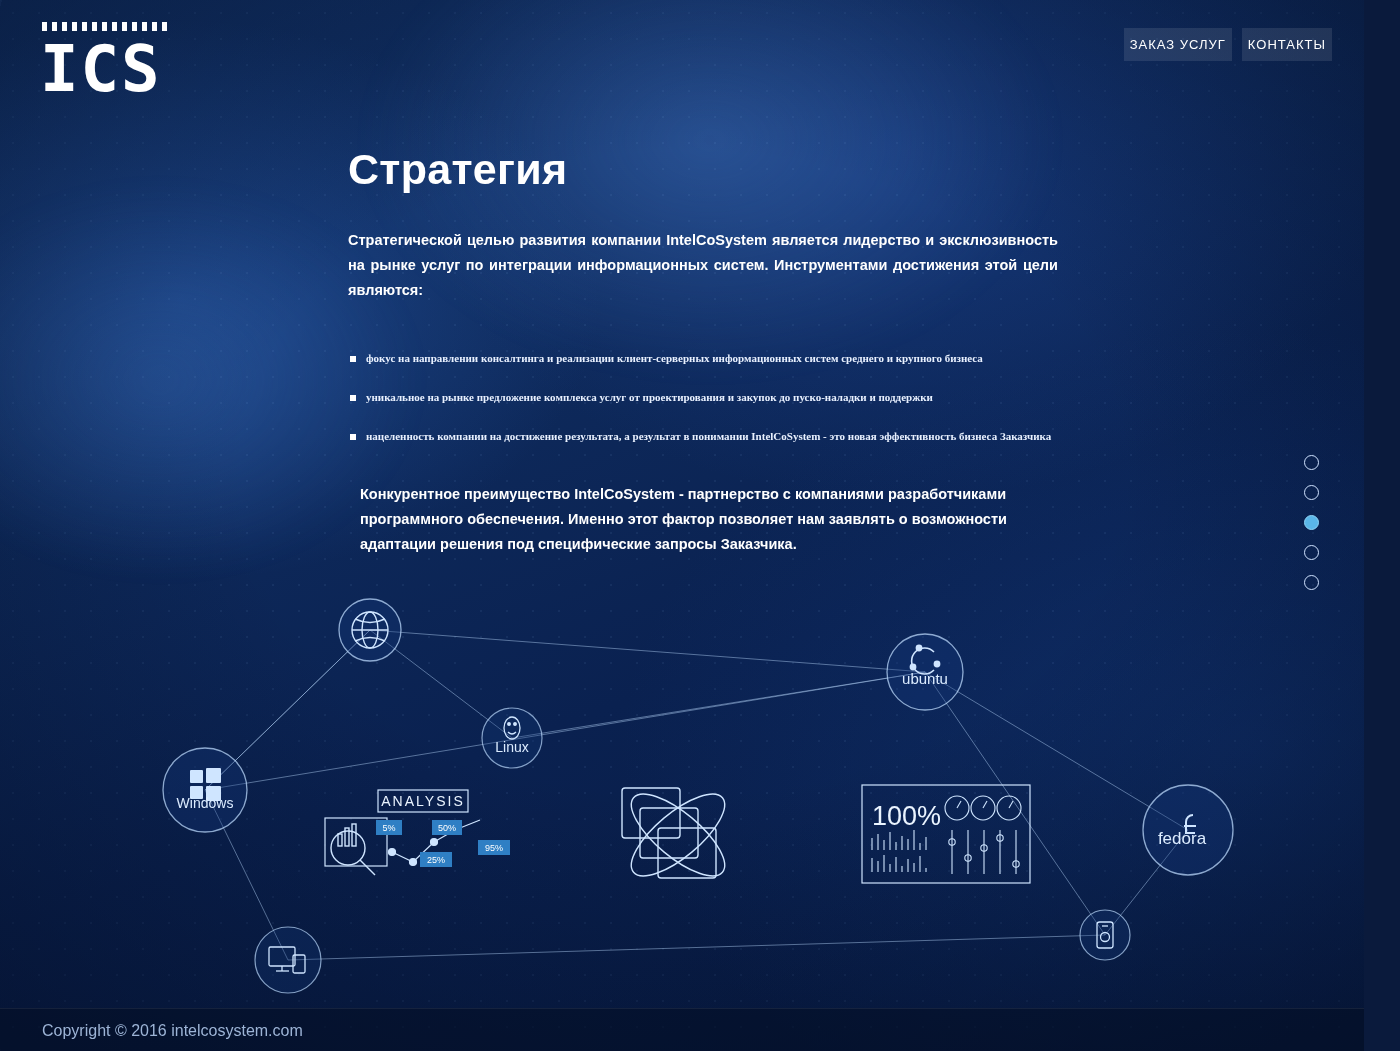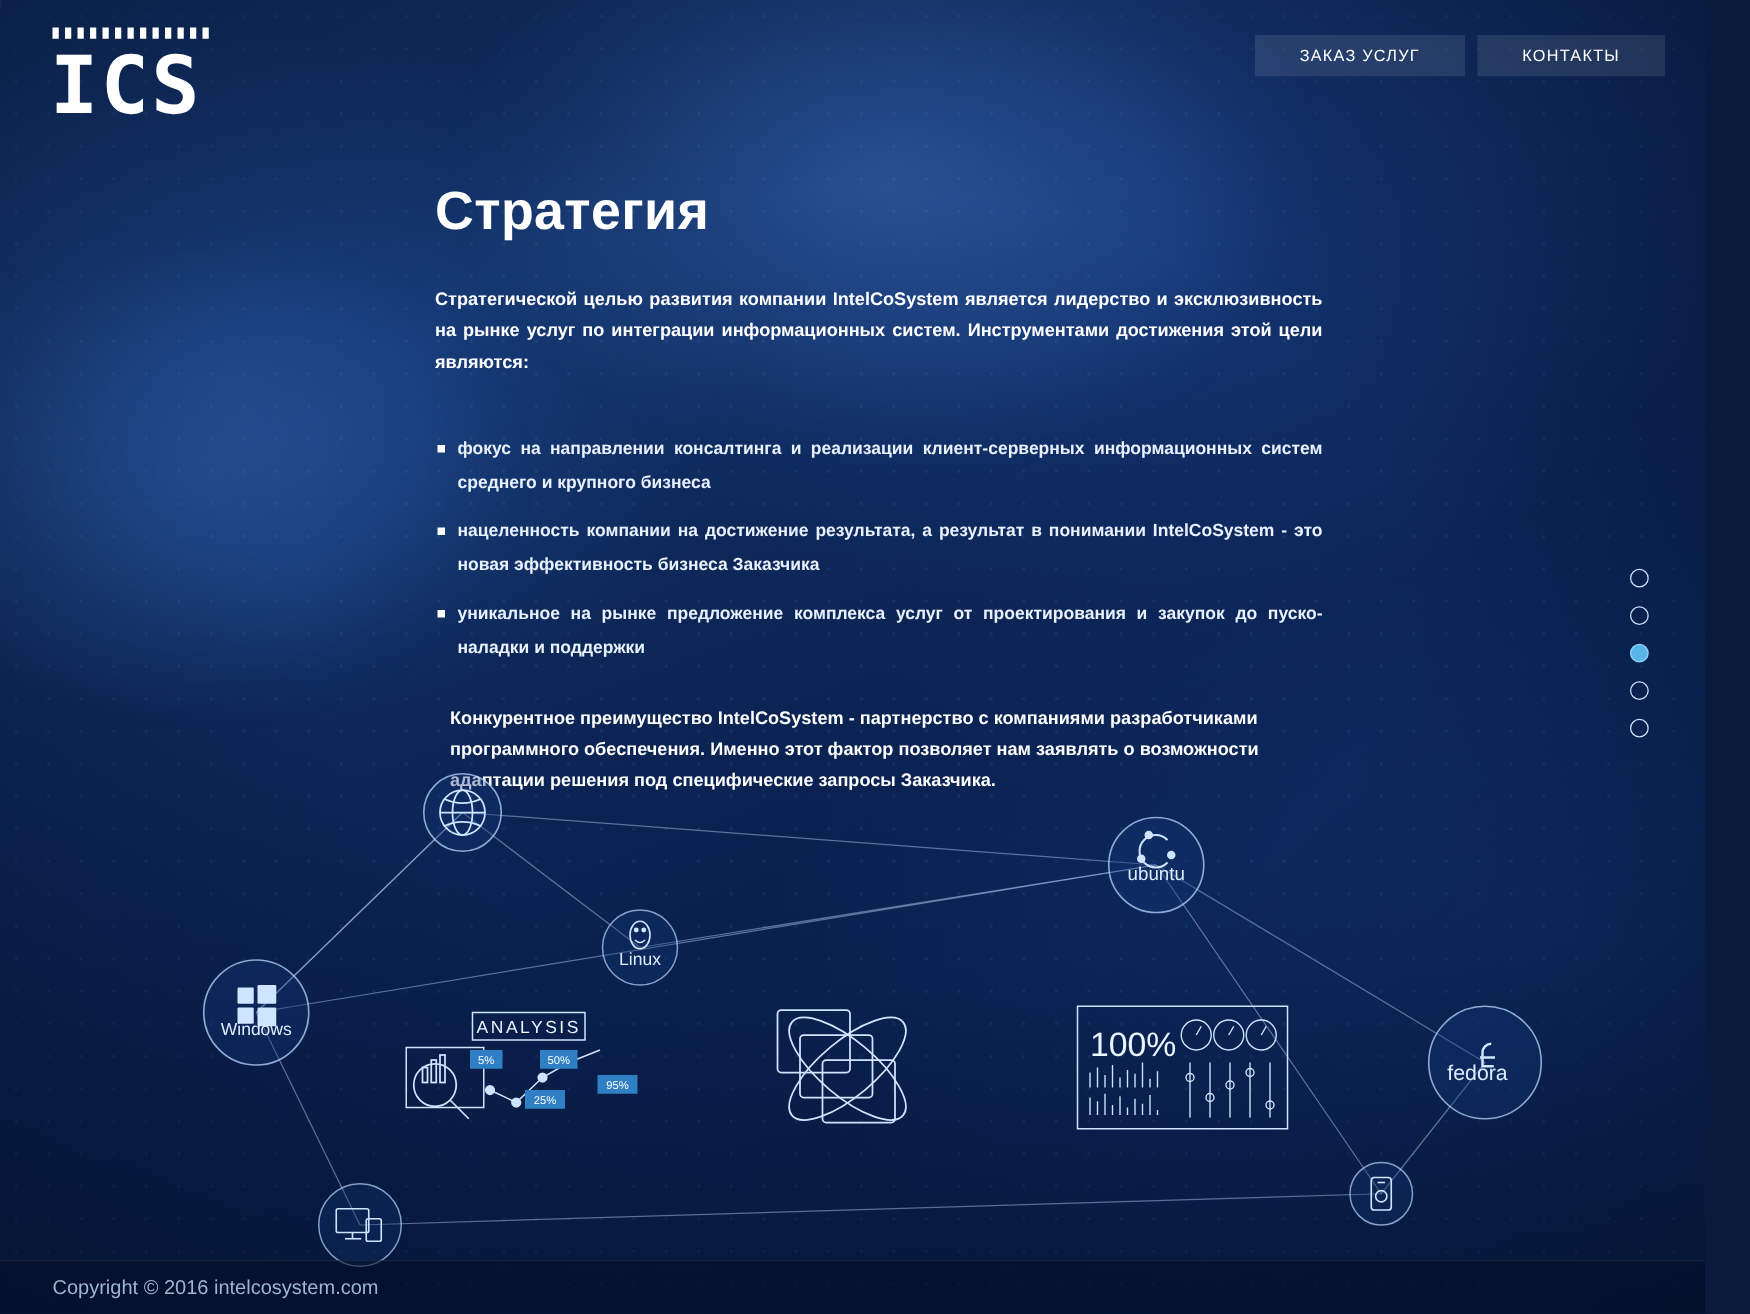--- a/index.html
+++ b/index.html
@@ -61,21 +61,21 @@
     font-size: 64px;
     letter-spacing: 2px;
     color: #ffffff;
     line-height: 64px;
   }
   .nav { position: absolute; right: 32px; top: 28px; display: flex; gap: 10px; }
   .nav-item {
     color: #ffffff;
     font-size: 13px;
     letter-spacing: 1px;
-    padding: 9px 36px;
+    padding: 9px 6px;
     background: rgba(255,255,255,0.10);
     border: 0;
     cursor: pointer;
     white-space: nowrap;
   }
 
   
   .content { position: absolute; left: 348px; top: 145px; width: 710px; }
   .page-title {
     color: #ffffff;
@@ -89,26 +89,27 @@
     font-size: 14.5px;
     font-weight: bold;
     line-height: 25px;
     text-align: justify;
     margin: 0 0 42px 0;
   }
   .bullets { list-style: none; margin: 0 0 32px 0; padding: 0; }
   .bullets li {
     position: relative;
     color: #e9f1ff;
-    font-size: 14px;
+    font-size: 11px;
     font-weight: bold;
     line-height: 27px;
     text-align: justify;
     padding-left: 18px;
     margin-bottom: 12px;
+    font-family: Liberation Serif, serif;
   }
   .bullets li::before {
     content: "";
     position: absolute; left: 2px; top: 11px;
     width: 6px; height: 6px; background: #ffffff;
   }
   .para {
     color: #ffffff;
     font-size: 14.5px;
     font-weight: bold;
@@ -118,21 +119,21 @@
 
   
   .dots { position: absolute; right: 45px; top: 455px; display: flex; flex-direction: column; gap: 15px; }
   .dot {
     width: 15px; height: 15px; border-radius: 50%;
     border: 1.6px solid #cfe2ff; background: transparent; cursor: pointer;
   }
   .dot.active { background: #5ab6e8; border-color: #8fd3f5; }
 
   
-  .diagram { position: absolute; left: 0; top: 600px; width: 1400px; height: 430px; }
+  .diagram { position: absolute; left: 0; top: 580px; width: 1400px; height: 430px; }
   .diagram svg { display:block; }
 
   
   .footer {
     position: absolute; left: 0; bottom: 0; width: 1400px; height: 43px;
     background: rgba(4,14,36,0.55);
     border-top: 1px solid rgba(255,255,255,0.07);
   }
   .copyright {
     position: absolute; left: 42px; top: 13px;
@@ -172,22 +173,22 @@
   <nav class="nav">
     <button class="nav-item">ЗАКАЗ УСЛУГ</button>
     <button class="nav-item">КОНТАКТЫ</button>
   </nav>
 
   <div class="content">
     <h1 class="page-title">Стратегия</h1>
     <p class="lead">Стратегической целью развития компании IntelCoSystem является лидерство и эксклюзивность на рынке услуг по интеграции информационных систем. Инструментами достижения этой цели являются:</p>
     <ul class="bullets">
       <li>фокус на направлении консалтинга и реализации клиент-серверных информационных систем среднего и крупного бизнеса</li>
+      <li>уникальное на рынке предложение комплекса услуг от проектирования и закупок до пуско-наладки и поддержки</li>
       <li>нацеленность компании на достижение результата, а результат в понимании IntelCoSystem - это новая эффективность бизнеса Заказчика</li>
-      <li>уникальное на рынке предложение комплекса услуг от проектирования и закупок до пуско-наладки и поддержки</li>
     </ul>
     <p class="para">Конкурентное преимущество IntelCoSystem - партнерство с компаниями разработчиками программного обеспечения. Именно этот фактор позволяет нам заявлять о возможности адаптации решения под специфические запросы Заказчика.</p>
   </div>
 
   <div class="dots">
     <span class="dot"></span>
     <span class="dot"></span>
     <span class="dot active"></span>
     <span class="dot"></span>
     <span class="dot"></span>

